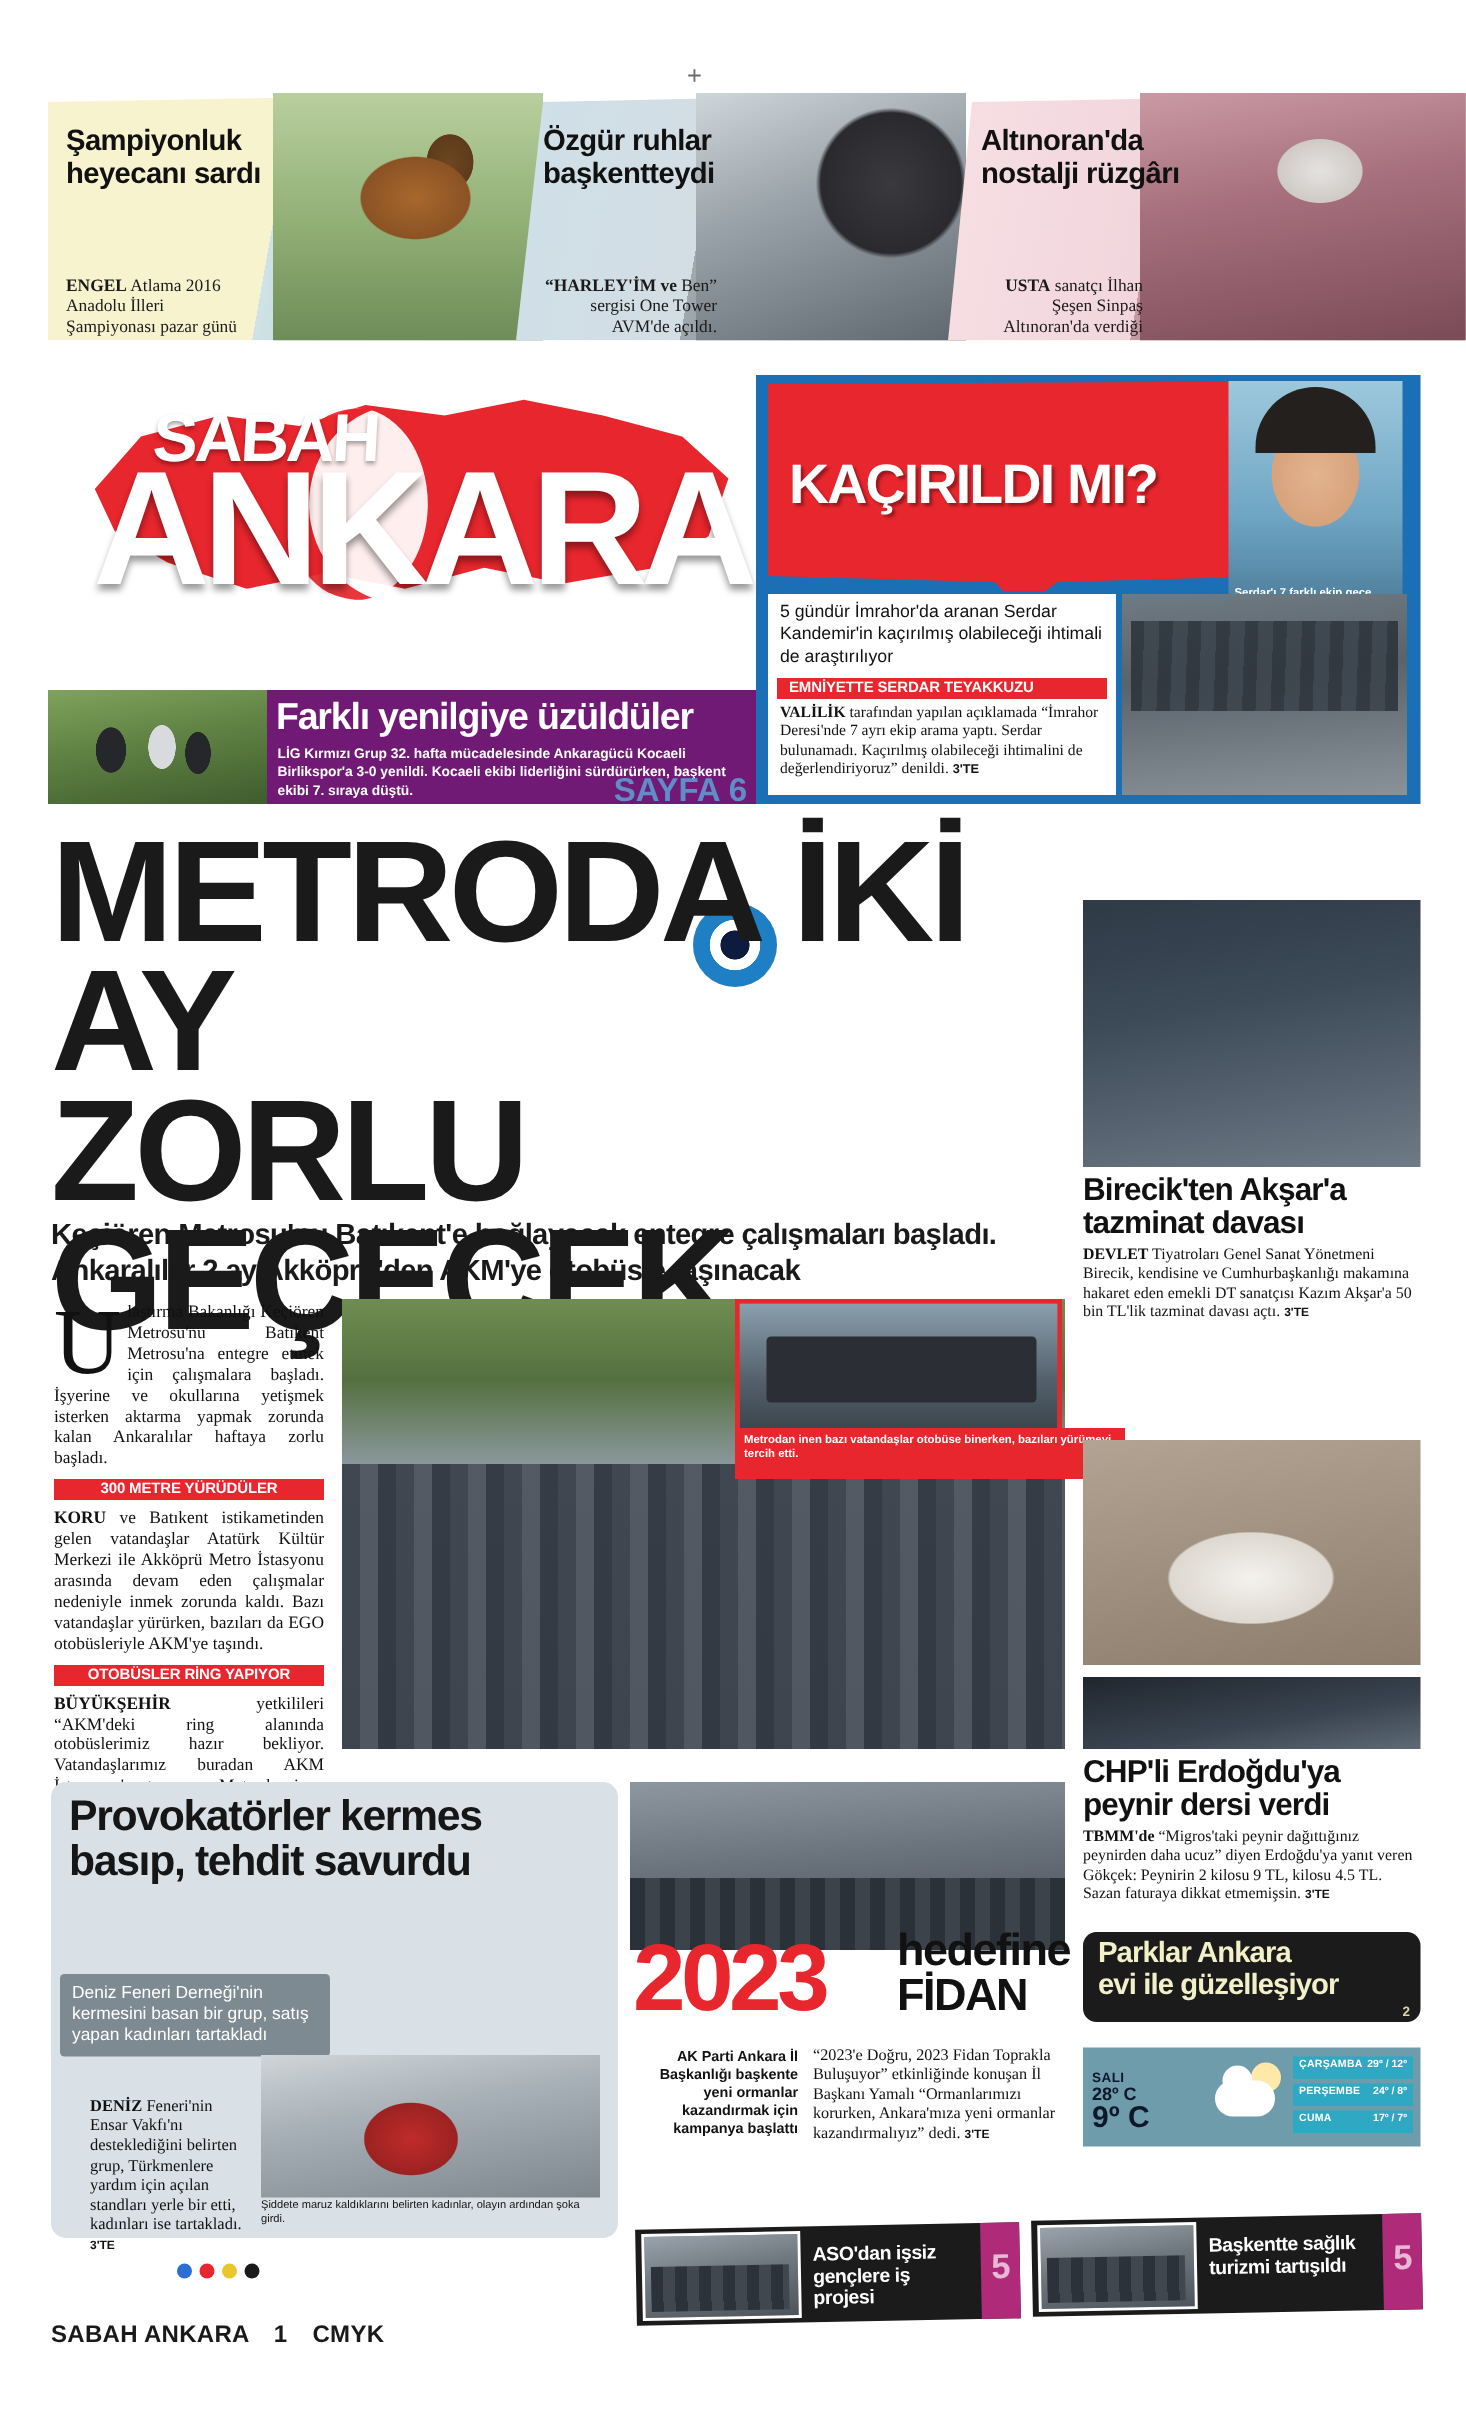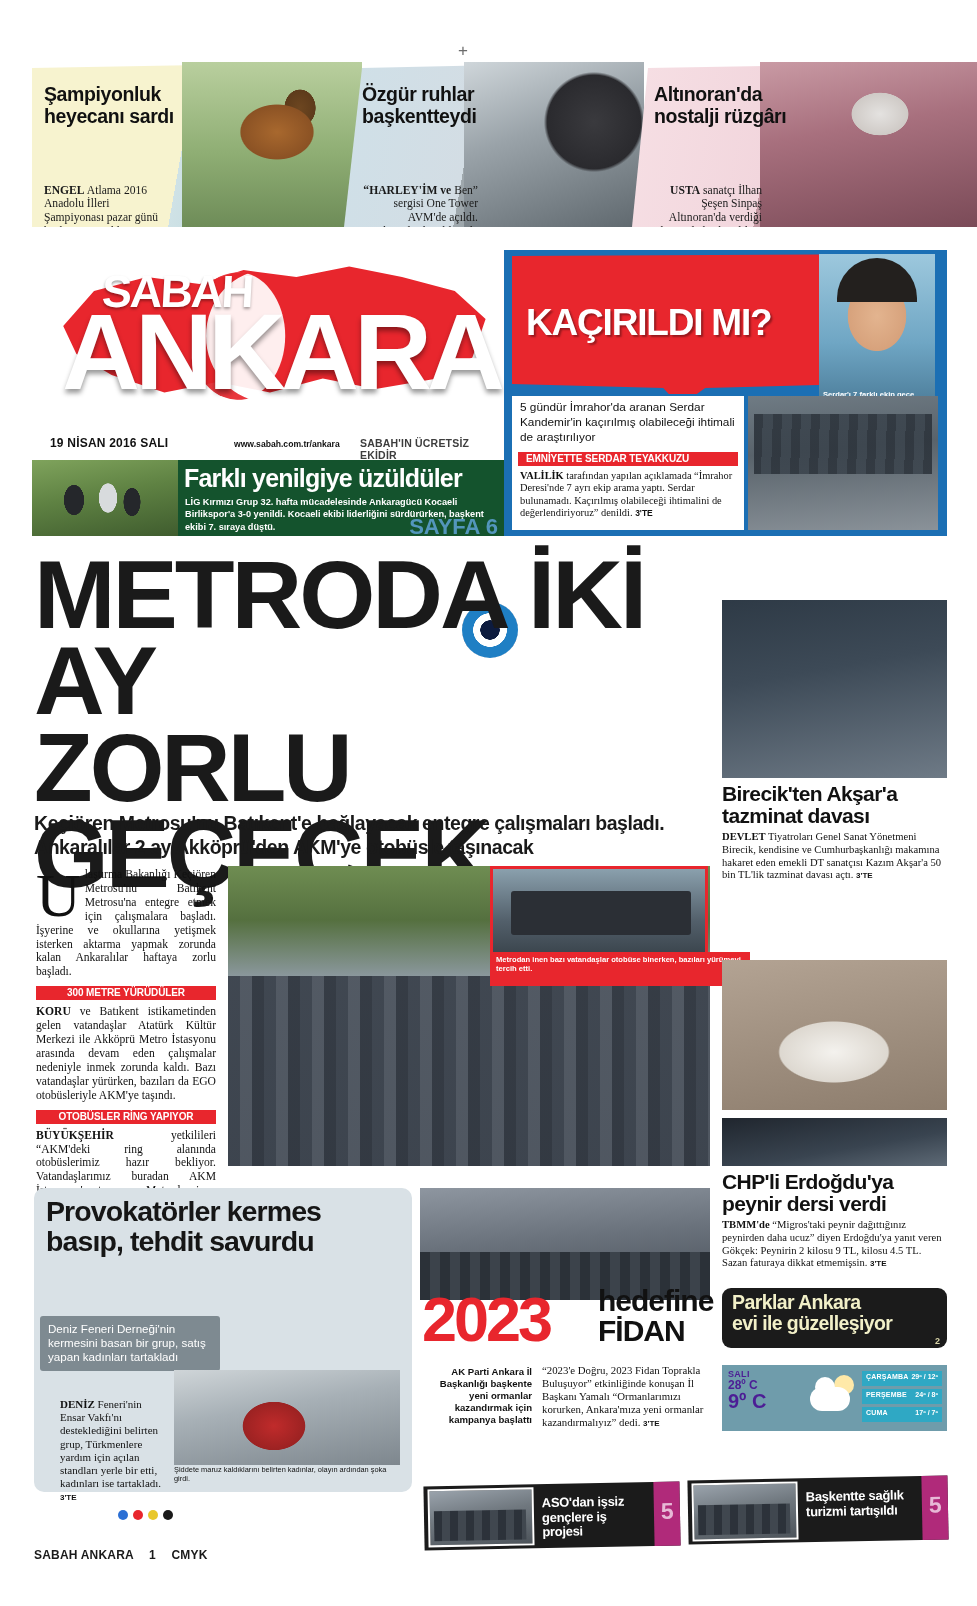--- a/index.html
+++ b/index.html
@@ -65,21 +65,21 @@
   .nazar{position:absolute;left:430px;top:352px;width:56px;height:56px;border-radius:50%;
      background:radial-gradient(circle,#0d1b3e 0%,#0d1b3e 24%,#fff 25%,#fff 42%,#1f7fc4 43%,#1f7fc4 70%,#0f3f73 71%);}
   .slogan{position:absolute;right:14px;top:6px;font-weight:bold;font-size:20px;color:#fff;
      letter-spacing:-.5px;}
   .mast-meta{position:absolute;left:10px;top:186px;width:452px;height:22px;font-weight:bold;}
   .mm-date{position:absolute;left:8px;top:0;font-size:12px;color:#111;letter-spacing:.2px;}
   .mm-url{position:absolute;left:192px;top:3px;font-size:8.6px;color:#111;}
   .mm-free{position:absolute;left:318px;top:1px;font-size:10.5px;color:#3d3d3d;letter-spacing:.2px;}
 
   
-  #sport-bar{position:absolute;left:0;top:210px;width:472px;height:80px;background:#14532d;}
+  #sport-bar{position:absolute;left:0;top:210px;width:472px;height:80px;background:#701a75;}
   .sb-photo{position:absolute;left:0;top:0;width:146px;height:76px;
     background:linear-gradient(170deg,#7fa35c 0%,#5f8243 45%,#3f5c2e 100%);}
   .sb-photo:after{content:"";position:absolute;left:18px;top:14px;width:100px;height:48px;
     background:radial-gradient(ellipse 16px 24px at 24px 26px,#25272b 0%,#25272b 62%,transparent 64%),
                radial-gradient(ellipse 15px 24px at 58px 24px,#d8dbdd 0%,#d8dbdd 60%,transparent 62%),
                radial-gradient(ellipse 14px 23px at 82px 28px,#25272b 0%,#25272b 60%,transparent 62%);}
   .sb-head{position:absolute;left:152px;top:4px;font-weight:bold;font-size:25px;color:#fff;letter-spacing:-.8px;}
   .sb-body{position:absolute;left:153px;top:36px;width:310px;font-size:9.2px;line-height:1.35;color:#fff;font-weight:bold;}
   .sb-pg{position:absolute;right:6px;bottom:0px;font-size:22px;color:#5ea2d6;font-weight:bold;opacity:.85;}
 
@@ -152,21 +152,21 @@
   #rail3{top:1118px;}
   #rail3 .rail-photo{height:48px;background:linear-gradient(170deg,#20262e 0%,#394450 60%,#5e6a76 100%);}
 
   #parklar{position:absolute;left:722px;top:1288px;width:225px;height:60px;background:#1b1b1b;border-radius:9px;}
   #parklar .pk{position:absolute;left:10px;top:4px;width:208px;font-weight:bold;font-size:19.5px;
      line-height:1.07;color:#f2f0c8;letter-spacing:-.6px;}
   #parklar .pk-num{position:absolute;right:7px;bottom:2px;font-size:9px;color:#d8d4a8;font-weight:bold;}
 
   
   #weather{position:absolute;left:722px;top:1365px;width:225px;height:66px;background:#6f9cab;}
-  .w-left{position:absolute;left:6px;top:4px;width:78px;color:#4c1d95;}
+  .w-left{position:absolute;left:6px;top:15px;width:78px;color:#0f172a;}
   .w-day{font-size:9px;font-weight:bold;letter-spacing:.3px;}
   .w-hi{font-size:12px;font-weight:bold;line-height:1.02;}
   .w-lo{font-size:20px;font-weight:bold;line-height:1.02;}
   .w-icon{position:absolute;left:88px;top:10px;width:46px;height:44px;}
   .w-sun{position:absolute;right:2px;top:0;width:20px;height:20px;border-radius:50%;background:#ffe9a8;}
   .w-cloud{position:absolute;left:0;top:12px;width:40px;height:24px;background:#fff;border-radius:14px;}
   .w-cloud:before{content:"";position:absolute;left:5px;top:-10px;width:20px;height:20px;background:#fff;border-radius:50%;}
   .w-rows{position:absolute;left:140px;top:6px;width:80px;}
   .w-row{height:15px;margin-bottom:3px;background:#2fa8c4;position:relative;}
   .w-rd{position:absolute;left:4px;top:2px;font-size:7px;font-weight:bold;color:#fff;letter-spacing:.2px;}
@@ -210,21 +210,21 @@
   .bs-img:after{content:"";position:absolute;left:4px;bottom:4px;width:92px;height:30px;
      background:repeating-linear-gradient(90deg,#2c323a 0,#2c323a 8px,#40474f 8px,#40474f 16px);}
   .bs-t{position:absolute;left:118px;top:12px;width:104px;font-weight:bold;font-size:13px;
      line-height:1.12;color:#fff;letter-spacing:-.3px;}
   .bs-n{position:absolute;right:0;top:0;width:26px;height:100%;background:#b02a7a;}
   .bs-n span{position:absolute;left:7px;top:16px;font-size:23px;font-weight:bold;color:#e7b9d6;}
 
   
   #dots{position:absolute;left:118px;top:1506px;}
   #dots i{display:inline-block;width:10px;height:10px;border-radius:50%;margin-right:5px;}
-  #footer{position:absolute;left:34px;top:1548px;font-size:12px;font-weight:bold;color:#1a1a1a;letter-spacing:.2px;}
+  #footer{position:absolute;left:34px;top:1548px;font-size:16px;font-weight:bold;color:#1a1a1a;letter-spacing:.2px;}
   #footer .cmyk{margin-left:12px;}
 </style>
 </head>
 <body>
 
 <div class="page">
 
   <span class="crop" style="left:458px;top:42px;">+</span>
   <span class="crop" style="left:458px;top:1490px;">+</span>
 
@@ -271,25 +271,20 @@
   </div>
 
   <div class="abs" id="masthead">
 
     <div id="mast-left">
       <div class="tr-map"></div>
       <div class="tr-crescent"></div>
       <div class="word-sabah">SABAH</div>
       <div class="word-ankara">ANKARA</div>
 
-      <div class="mast-meta">
-        <div class="mm-date">19 NİSAN 2016 SALI</div>
-        <div class="mm-url">www.sabah.com.tr/ankara</div>
-        <div class="mm-free">SABAH'IN ÜCRETSİZ EKİDİR</div>
-      </div>
 
       <div id="sport-bar">
         <div class="sb-photo"></div>
         <div class="sb-head">Farklı yenilgiye üzüldüler</div>
         <div class="sb-body">
           <span class="blk">LİG</span><span> Kırmızı Grup 32. hafta mücadelesinde Ankaragücü Kocaeli Birlikspor'a 3-0 yenildi. Kocaeli ekibi liderliğini sürdürürken, başkent ekibi 7. sıraya düştü.</span>
         </div>
         <div class="sb-pg">SAYFA 6</div>
       </div>
     </div>

